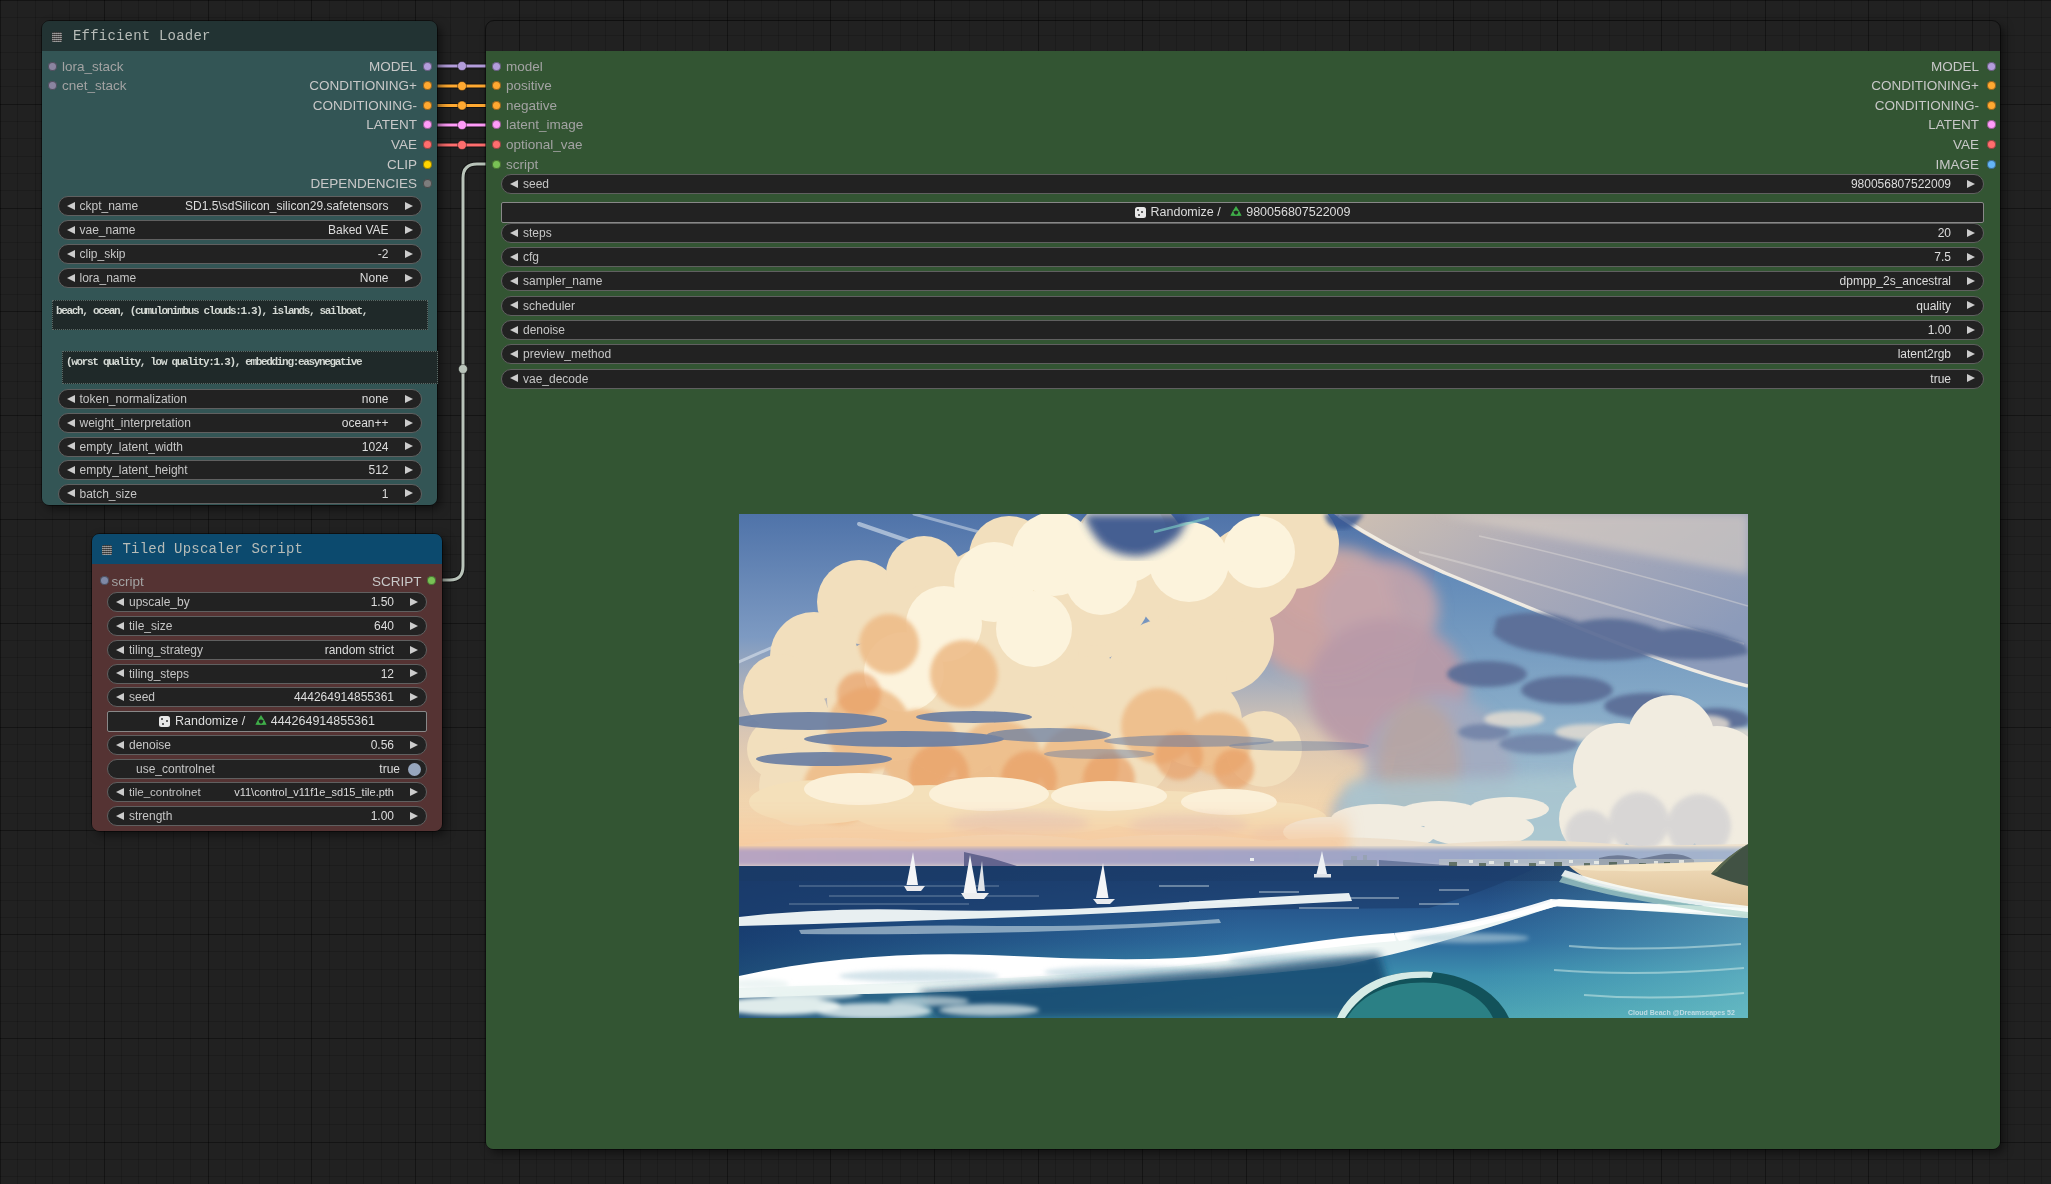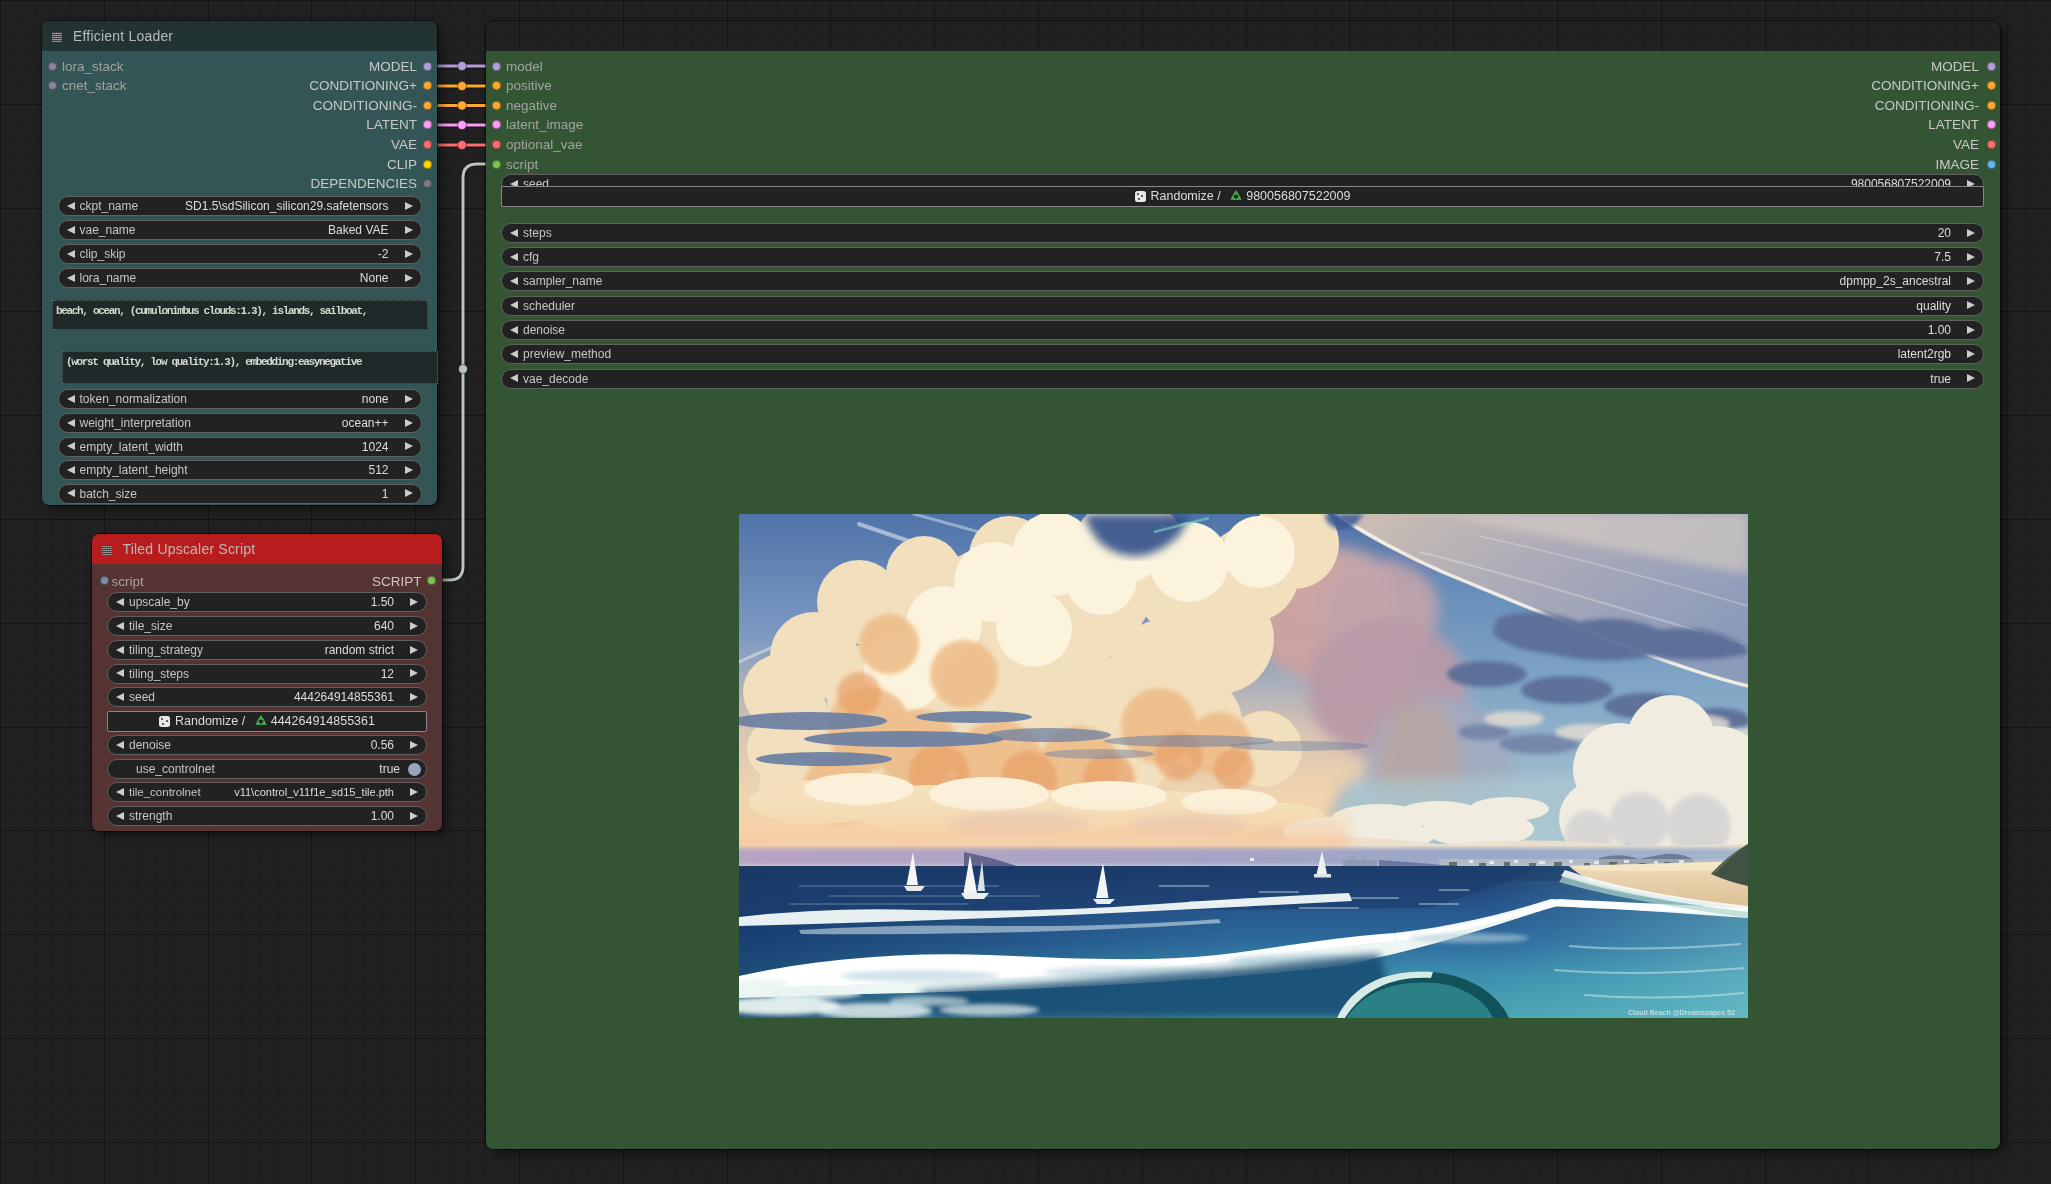--- a/index.html
+++ b/index.html
@@ -2,21 +2,21 @@
 <html><head><meta charset="utf-8"><style>
 html,body{margin:0;padding:0;width:2051px;height:1184px;overflow:hidden;
  background-color:#212121;font-family:"Liberation Sans",sans-serif;}
 #bg{position:absolute;left:0;top:0;width:2051px;height:1184px;
  background-image:
   repeating-linear-gradient(to right, rgba(0,0,0,.30) 0 1px, transparent 1px 103.8px),
   repeating-linear-gradient(to bottom, rgba(0,0,0,.30) 0 1px, transparent 1px 103.8px),
   repeating-linear-gradient(to right, rgba(0,0,0,.16) 0 1px, transparent 1px 17.3px),
   repeating-linear-gradient(to bottom, rgba(0,0,0,.16) 0 1px, transparent 1px 17.3px);}
 .node{position:absolute;border-radius:8px;box-shadow:4px 4px 10px rgba(0,0,0,.5);outline:1px solid rgba(0,0,0,.5)}
-.tb{position:absolute;left:0;right:0;top:0;height:30px;border-radius:7px 7px 0 0;}
+.tb{position:absolute;left:0;right:0;top:0;height:30px;border-radius:7px 7px 0 0;font-family:Liberation Mono, monospace;}
 .tb .tx{position:absolute;left:31px;top:0;line-height:31px;font-size:14px;color:#b7bcb8;letter-spacing:.2px}
 .tb .ic{position:absolute;left:10px;top:10.5px;width:10px;height:10px;border-radius:1.5px;
  background-color:#555;
  background-image:repeating-linear-gradient(0deg,rgba(190,190,190,.5) 0 1px,rgba(35,35,35,.6) 1px 2px),
   repeating-linear-gradient(90deg,rgba(190,190,190,.35) 0 1px,transparent 1px 2px);}
 .bd{position:absolute;left:0;right:0;top:30px;bottom:0;border-radius:0 0 7px 7px;}
 .dt{position:absolute;width:9px;height:9px;border-radius:50%;box-shadow:inset 0 0 0 1px rgba(0,0,0,.4)}
 .sl{position:absolute;font-size:13.5px;line-height:17px;color:#a3a3a3;white-space:nowrap}
 .slr{position:absolute;font-size:13.5px;line-height:17px;color:#c8c8c8;white-space:nowrap;text-align:right}
 .w{position:absolute;height:20px;background:#222;border:1px solid #606060;border-radius:10.5px;box-sizing:border-box;font-size:12px;color:#ddd}
@@ -91,21 +91,21 @@
  <div class="dt" style="left:1500.5px;top:138.5px;background:#64b5f6"></div>
     <div class="slr" style="right:21px;top:134.5px">IMAGE</div>
 </div>
 
 <div class="w" style="left:501px;top:174px;width:1483px">
     <i class="la"></i>
     <span class="nm">seed</span>
     <span class="vl">980056807522009</span>
     <i class="ra"></i>
   </div>
-<div class="rb" style="left:501px;top:186px;width:1483px"><span class="die"><i style="left:2px;top:2px"></i><i style="left:6.5px;top:4.5px"></i><i style="left:3px;top:7px"></i></span>Randomize / <svg class="rec" viewBox="0 0 24 24">
+<div class="rb" style="left:501px;top:202px;width:1483px"><span class="die"><i style="left:2px;top:2px"></i><i style="left:6.5px;top:4.5px"></i><i style="left:3px;top:7px"></i></span>Randomize / <svg class="rec" viewBox="0 0 24 24">
       <g fill="#3fae49">
         <path d="M12 0 L18.5 10 L15 10 L15 13.5 L9 13.5 L9 10 L5.5 10 Z"></path>
         <path d="M12 0 L18.5 10 L15 10 L15 13.5 L9 13.5 L9 10 L5.5 10 Z" transform="rotate(120 12 13)"></path>
         <path d="M12 0 L18.5 10 L15 10 L15 13.5 L9 13.5 L9 10 L5.5 10 Z" transform="rotate(240 12 13)"></path>
       </g>
       <circle cx="12" cy="13" r="4.2" fill="#222"></circle>
     </svg>980056807522009</div>
 <div class="w" style="left:501px;top:223px;width:1483px">
     <i class="la"></i>
     <span class="nm">steps</span>
@@ -565,21 +565,21 @@
     <i class="ra"></i>
   </div>
 <div class="w" style="left:57.5px;top:483.5px;width:364px">
     <i class="la"></i>
     <span class="nm">batch_size</span>
     <span class="vl">1</span>
     <i class="ra"></i>
   </div>
 
 <div class="node" style="left:91.5px;top:534px;width:350px;height:297px">
- <div class="tb" style="background:#b91c1c">
+ <div class="tb" style="background:#0c4a6e">
       <div class="ic"></div>
       <span class="tx">Tiled Upscaler Script</span>
     </div>
  <div class="bd" style="background:#553333"></div>
  <div class="dt" style="left:8.5px;top:41.5px;background:#7f89a6"></div>
     <div class="sl" style="left:20px;top:39px">script</div>
  <div class="dt" style="left:335.5px;top:41.5px;background:#79c255"></div>
     <div class="slr" style="right:20px;top:39px">SCRIPT</div>
 </div>
 

